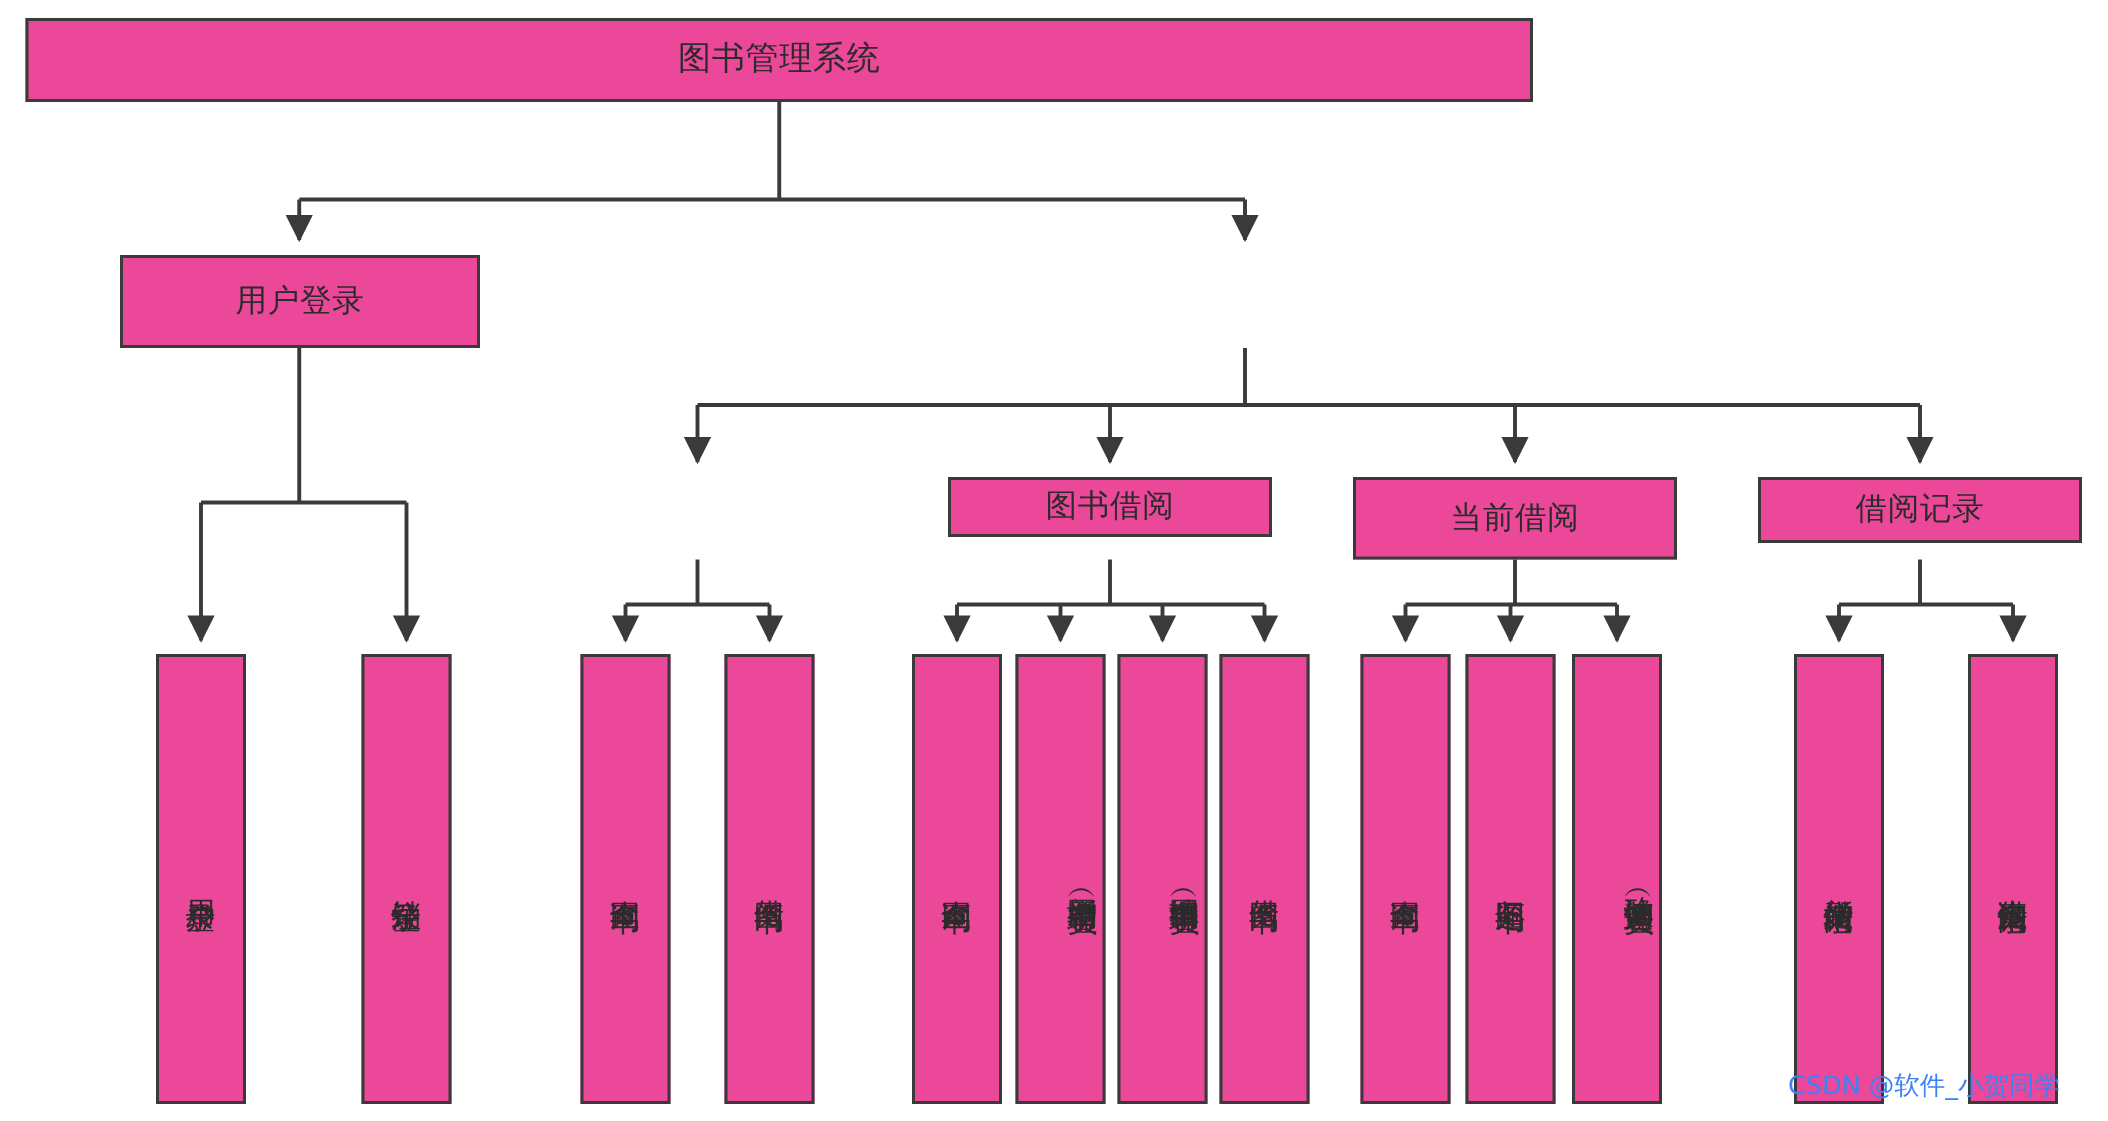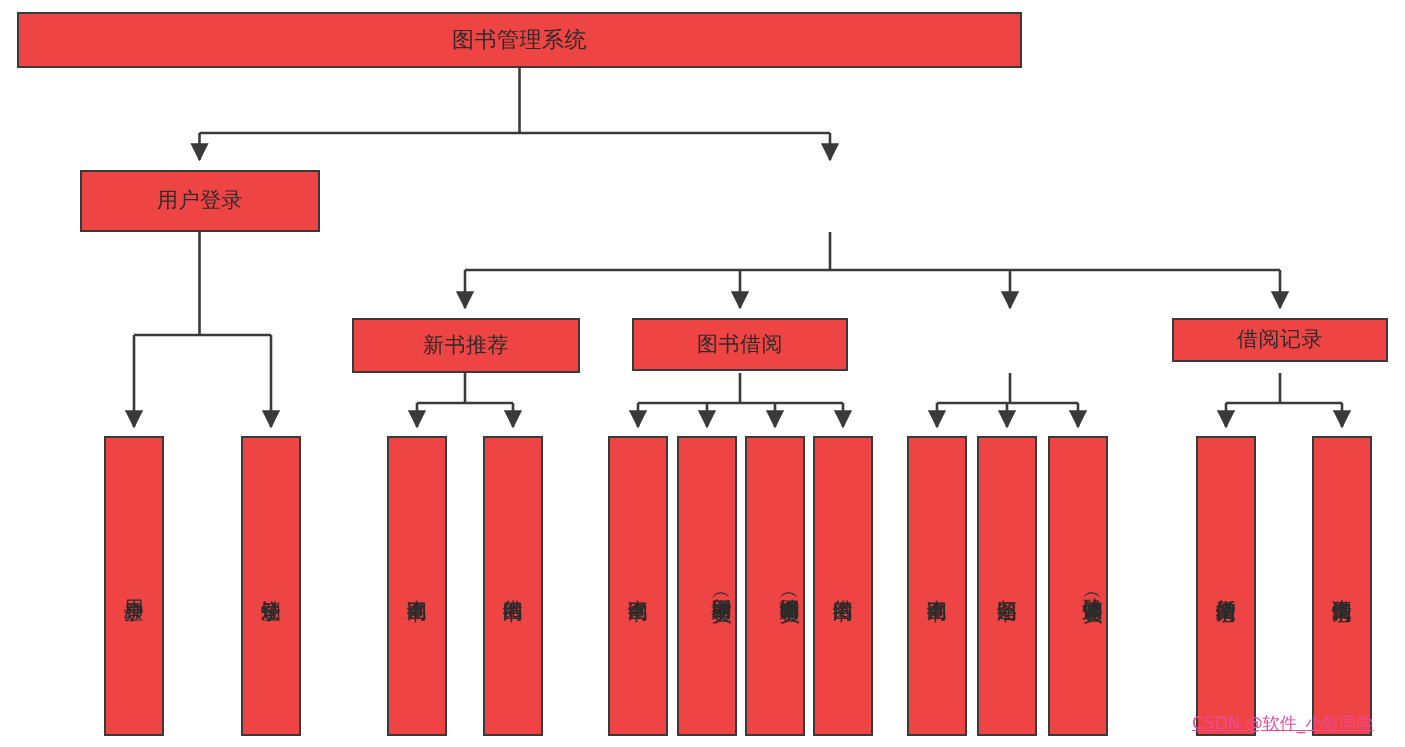--- a/index.html
+++ b/index.html
@@ -23,21 +23,21 @@
     left: 0;
     top: 0;
     width: 1405px;
     height: 747px;
     pointer-events: none;
   }
   .node {
     position: absolute;
     box-sizing: border-box;
     border: 2.5px solid #3a3a3a;
-    background: #ef4444;
+    background: #ec4899;
     color: #2b2b2b;
     display: flex;
     align-items: center;
     justify-content: center;
     text-align: center;
   }
   .node.horiz {
     font-size: 21px;
     letter-spacing: 0.5px;
     line-height: 1.2;
@@ -54,24 +54,23 @@
     padding: 4px 0;
   }
   .node.vert.top-aligned {
     align-items: flex-start;
   }
   .watermark {
     position: absolute;
     left: 1192px;
     top: 712px;
     font-size: 17px;
-    color: #ec4899;
+    color: #3b82f6;
     white-space: nowrap;
     font-family: "DejaVu Sans", "Liberation Sans", sans-serif;
-    text-decoration: underline;
   }
 </style>
 </head>
 <body>
 
 <div id="diagram-root">
 
   <svg id="edge-layer" viewBox="0 0 1405 747" width="1405" height="747" xmlns="http://www.w3.org/2000/svg">
     <defs>
       <marker id="arrow" viewBox="0 0 10 10" refX="9.2" refY="5" markerWidth="7" markerHeight="7" orient="auto-start-reverse">
@@ -120,24 +119,24 @@
       <path d="M 1226 403 L 1226 427" marker-end="url(#arrow)"></path>
       <path d="M 1342 403 L 1342 427" marker-end="url(#arrow)"></path>
     </g>
   </svg>
 
   <div class="node horiz root" style="left:17px; top:12px; width:1005px; height:56px;">图书管理系统</div>
 
   <div class="node horiz" style="left:80px; top:170px; width:240px; height:62px;">用户登录</div>
 
 
-  <div class="node horiz" style="left:352px; top:318px; width:228px; height:55px;">新书推荐</div>
 
-  <div class="node horiz" style="left:632px; top:318px; width:216px; height:53px;text-align:right;">图书借阅</div>
+  <div class="node horiz" style="left:632px; top:318px; width:216px; height:40px;text-align:right;">图书借阅</div>
 
+  <div class="node horiz" style="left:902px; top:318px; width:216px; height:55px;">当前借阅</div>
 
   <div class="node horiz" style="left:1172px; top:318px; width:216px; height:44px;">借阅记录</div>
 
   <div class="node vert" style="left:104px; top:436px; width:60px; height:300px;">用户登录</div>
 
   <div class="node vert" style="left:241px; top:436px; width:60px; height:300px;">注销登录</div>
 
   <div class="node vert" style="left:387px; top:436px; width:60px; height:300px;">查询图书</div>
 
   <div class="node vert" style="left:483px; top:436px; width:60px; height:300px;">借阅图书</div>

